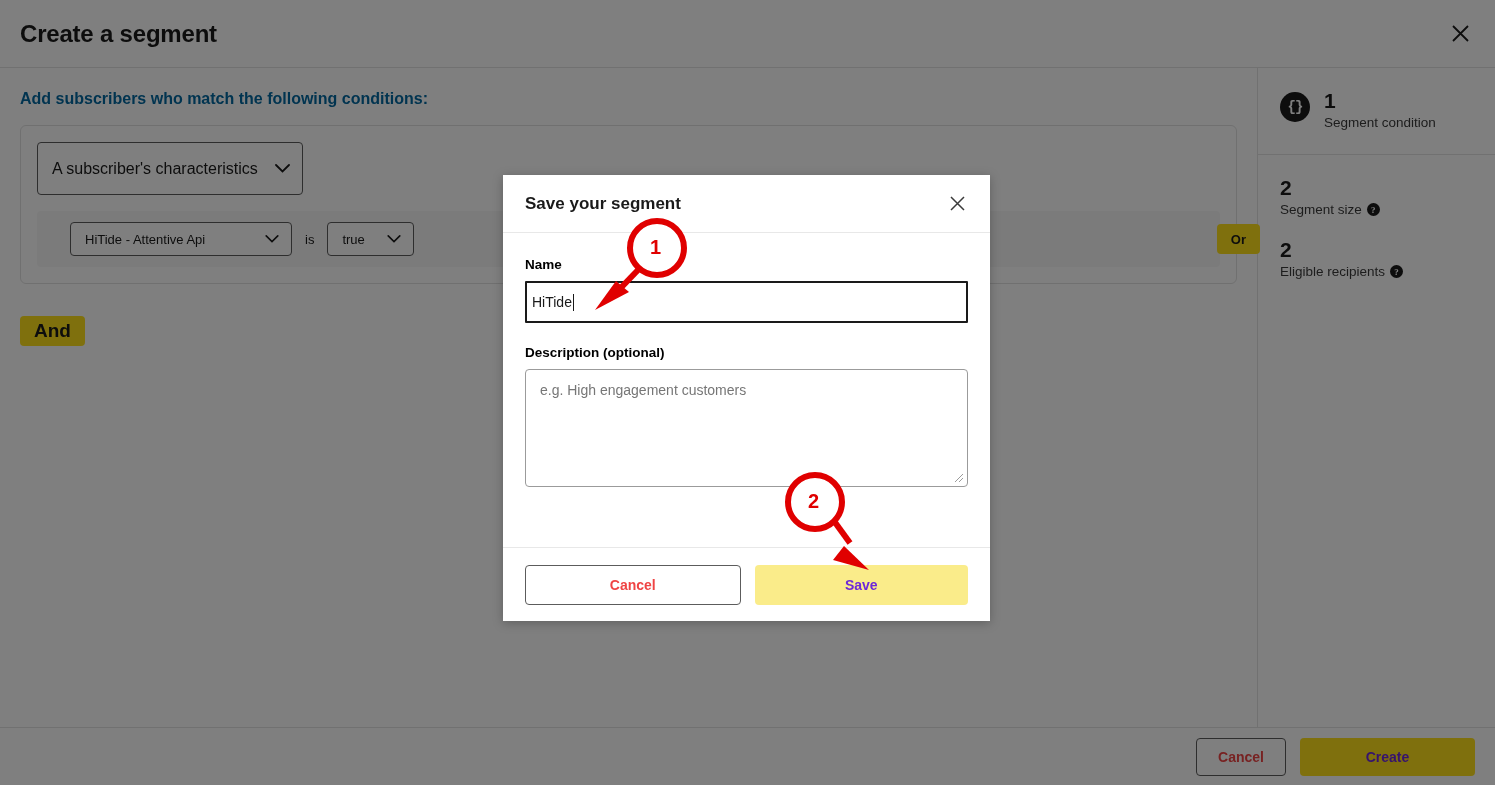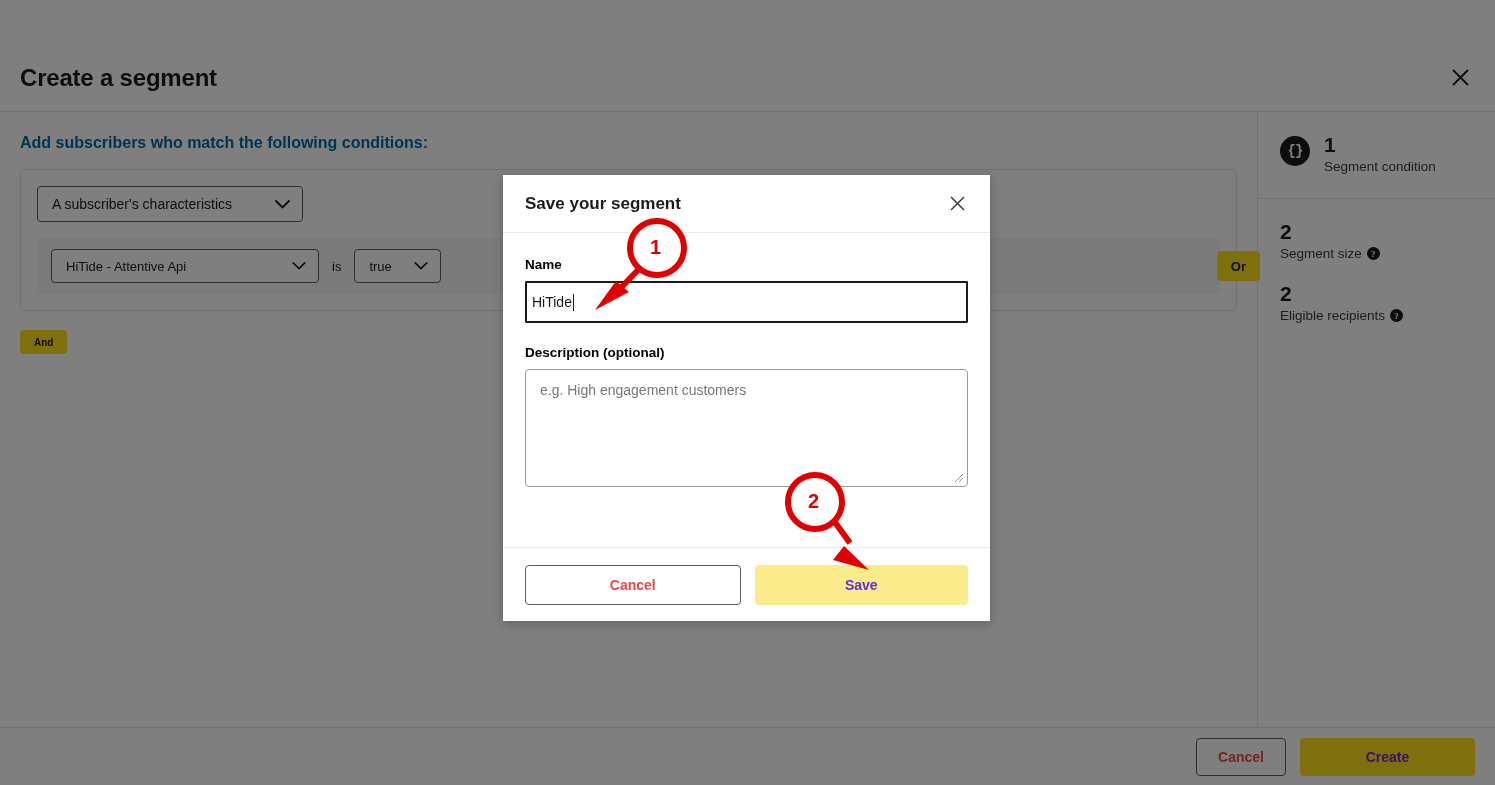--- a/index.html
+++ b/index.html
@@ -16,21 +16,20 @@
     background: #ffffff;
     display: flex; flex-direction: column;
   }
 
   .page-header {
     height: 68px; flex: 0 0 68px;
     border-bottom: 1px solid #e3e3e3;
     display: flex; align-items: center;
     padding: 0 20px 0 20px;
     position: relative;
-    margin-top: 44px;
   }
   .page-title {
     font-size: 24px; font-weight: bold; color: #1a1a1a;
     letter-spacing: -0.2px;
   }
   .header-close {
     position: absolute; right: 18px; top: 50%;
     transform: translateY(-50%);
     width: 34px; height: 34px;
     display: flex; align-items: center; justify-content: center;
@@ -60,60 +59,60 @@
     padding: 16px 16px 16px 16px;
     background: #ffffff;
     position: relative;
   }
 
   .select-box {
     display: inline-flex; align-items: center; justify-content: space-between;
     background: #ffffff;
     border: 1px solid #5c5c5c;
     border-radius: 4px;
-    height: 36px;
+    height: 53px;
     padding: 0 12px 0 14px;
-    font-size: 14px; color: #1a1a1a;
+    font-size: 16px; color: #1a1a1a;
     cursor: pointer;
     white-space: nowrap;
   }
   .select-box .caret { margin-left: 14px; display: flex; align-items: center; }
 
   .subject-select { width: 266px; }
 
   .condition-row {
     margin-top: 16px;
     background: #f6f6f6;
     border-radius: 4px;
     height: 56px;
     display: flex; align-items: center;
     padding: 0 14px;
     position: relative;
   }
-  .attr-select { width: 268px; height: 34px; font-size: 13px; }
+  .attr-select { width: 222px; height: 34px; font-size: 13px; margin-left: 19px; }
   .is-label { font-size: 13px; color: #1a1a1a; margin: 0 13px; }
   .value-select { width: 87px; height: 34px; font-size: 13px; }
 
   .or-btn {
     position: absolute; right: -40px; top: 50%;
     transform: translateY(-50%);
     background: #ffe01b;
     border: none; border-radius: 4px;
     height: 30px; padding: 0 14px;
     font-size: 13px; font-weight: bold; color: #1a1a1a;
     cursor: pointer;
     font-family: "Liberation Sans", sans-serif;
   }
 
   .and-btn {
-    margin-top: 19px;
+    margin-top: 32px;
     background: #ffe01b;
     border: none; border-radius: 4px;
-    height: 24px; padding: 0 14px;
-    font-size: 10px; font-weight: bold; color: #1a1a1a;
+    height: 30px; padding: 0 14px;
+    font-size: 19px; font-weight: bold; color: #1a1a1a;
     cursor: pointer;
     font-family: "Liberation Sans", sans-serif;
   }
 
   
   .page-side {
     flex: 0 0 238px;
     border-left: 1px solid #e3e3e3;
     padding: 0;
   }

